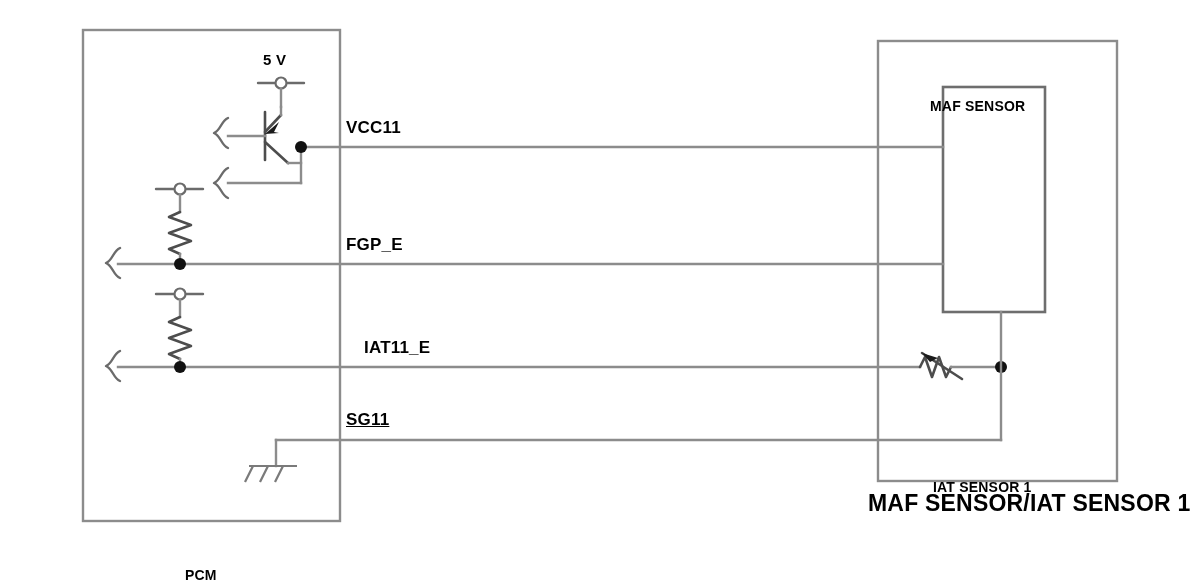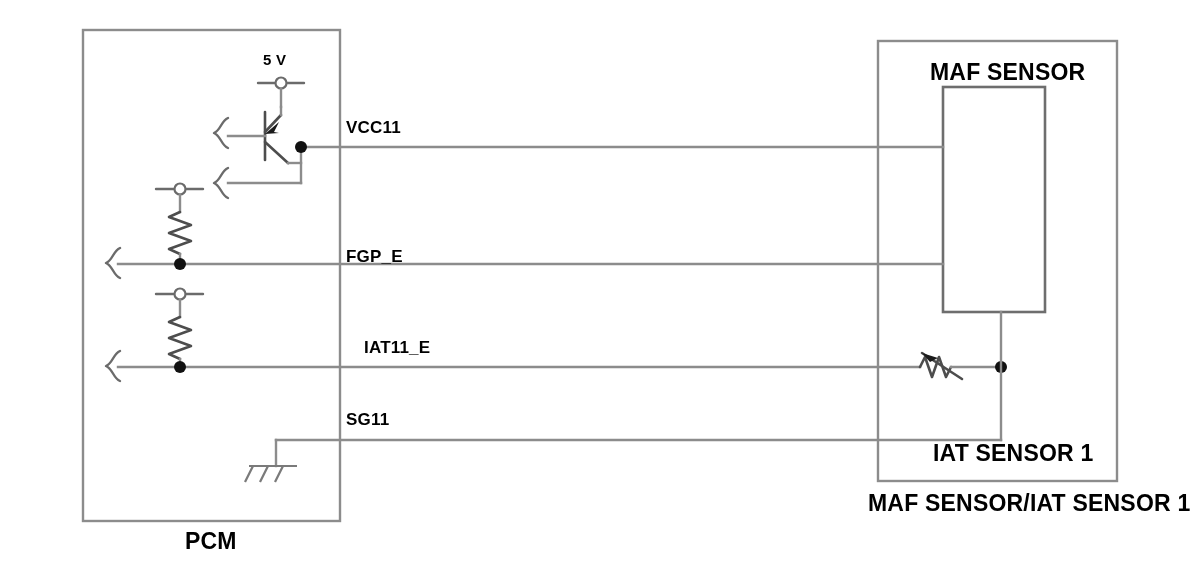--- a/index.html
+++ b/index.html
@@ -79,21 +79,21 @@
     position: absolute;
     font-family: "Liberation Sans", sans-serif;
     font-weight: bold;
     color: #000000;
     white-space: nowrap;
     line-height: 1;
     letter-spacing: 0.2px;
   }
   .lbl-signal { font-size: 17px; }
   .lbl-supply { font-size: 15px; }
-  .lbl-block  { font-size: 23px; }
+  .lbl-block  { font-size: 14px; margin-top: 38px; }
   .lbl-caption{ font-size: 23px; }
 </style>
 </head>
 <body>
 
 <div id="diagram-root">
 
   <svg id="circuit-svg" viewBox="0 0 1200 586" xmlns="http://www.w3.org/2000/svg">
 
     <rect class="enclosure" x="83" y="30" width="257" height="491"></rect>
@@ -191,25 +191,25 @@
       <line class="ground-line" x1="268" y1="466" x2="260" y2="482"></line>
       <line class="ground-line" x1="283" y1="466" x2="275" y2="482"></line>
     </g>
 
   </svg>
 
   <div class="lbl lbl-supply" style="left:263px; top:52px;">5 V</div>
 
   <div class="lbl lbl-signal" style="left:346px; top:119px;">VCC11</div>
 
-  <div class="lbl lbl-signal" style="left:346px; top:248px;">FGP_E</div>
+  <div class="lbl lbl-signal" style="left:346px; top:236px;">FGP_E</div>
 
   <div class="lbl lbl-signal" style="left:364px; top:339px;">IAT11_E</div>
 
-  <div class="lbl lbl-signal" style="left:346px; top:411px;">SG11</div>
+  <div class="lbl lbl-signal" style="left:346px; top:411px;text-decoration:underline;">SG11</div>
 
   <div class="lbl lbl-block" style="left:185px; top:530px;text-align:right;">PCM</div>
 
   <div class="lbl lbl-block" style="left:930px; top:61px;">MAF SENSOR</div>
 
   <div class="lbl lbl-block" style="left:933px; top:442px;">IAT SENSOR 1</div>
 
   <div class="lbl lbl-caption" style="left:868px; top:492px;">MAF SENSOR/IAT SENSOR 1</div>
 
 </div>

